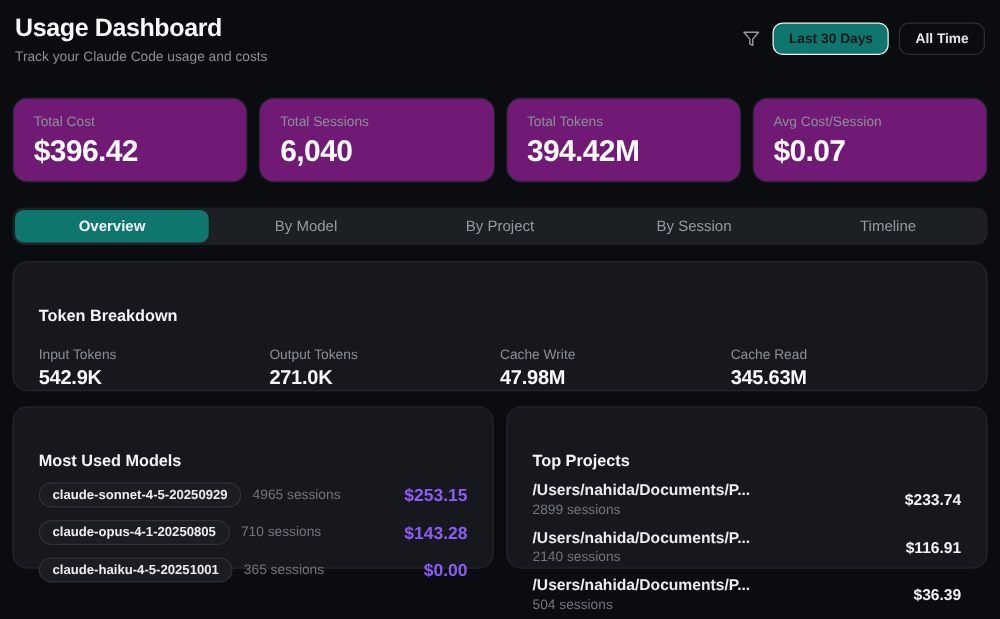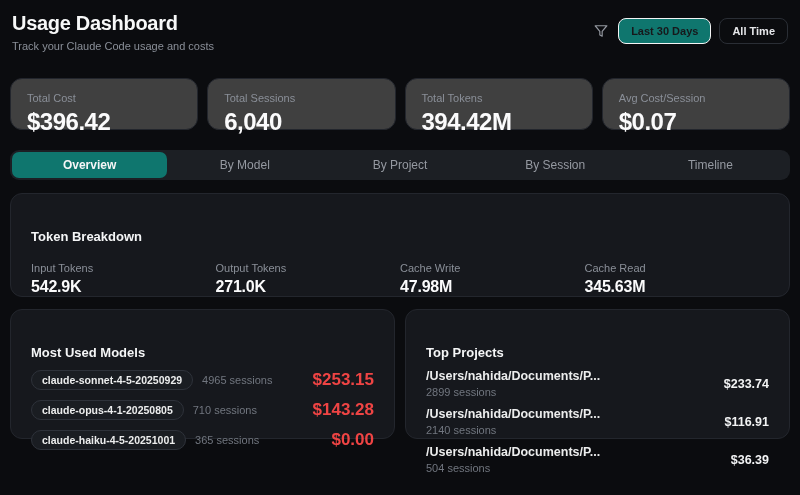--- a/index.html
+++ b/index.html
@@ -32,25 +32,25 @@
   }
   .range-btn.active {
     background: #0f766e;
     border-color: #f4f4f5;
     color: #17181b;
   }
   
   .stats-row { display: flex; gap: 9px; margin-top: 26px; }
   .stat-card {
     flex: 1;
-    background: #404040;
+    background: #701a75;
     border: 1px solid #23262d;
     border-radius: 12px;
     padding: 13px 16px;
-    height: 52px;
+    height: 68px;
   }
   .stat-label { font-size: 11px; color: #8a8f98; }
   .stat-value { font-size: 24px; font-weight: 700; letter-spacing: -0.5px; color: #fbfbfc; margin-top: 4px; }
   
   .tab-bar {
     display: flex;
     margin-top: 20px;
     background: #1c1f24;
     border-radius: 9px;
     padding: 2px;
@@ -88,21 +88,21 @@
     border: 1px solid #2e323a;
     border-radius: 999px;
     padding: 3px 10px;
     font-size: 10.5px;
     font-weight: 600;
     color: #eceded;
     white-space: nowrap;
     background: #1a1d22;
   }
   .model-sessions { font-size: 11px; color: #71767f; margin-left: 9px; white-space: nowrap; }
-  .model-cost { margin-left: auto; font-size: 17px; font-weight: 600; color: #ef4444; text-align: right; }
+  .model-cost { margin-left: auto; font-size: 14px; font-weight: 600; color: #8b5cf6; text-align: right; }
   .project-row { display: flex; align-items: center; justify-content: space-between; margin-top: 9px; }
   .project-info { min-width: 0; }
   .project-path { font-size: 12.5px; font-weight: 600; color: #eceded; white-space: nowrap; }
   .project-sessions { font-size: 11px; color: #71767f; margin-top: 3px; }
   .project-cost { font-size: 12.5px; font-weight: 600; color: #f2f3f4; white-space: nowrap; }
 </style>
 </head>
 <body>
 
 <div class="page">

